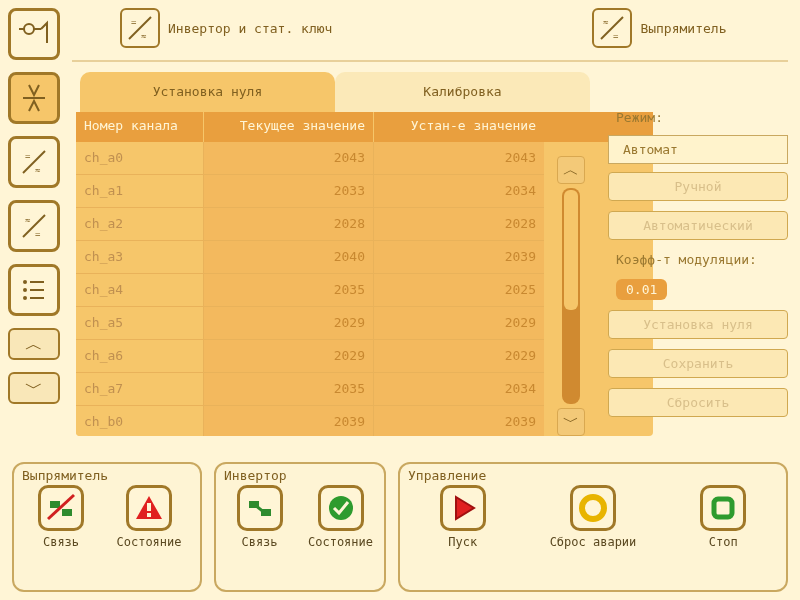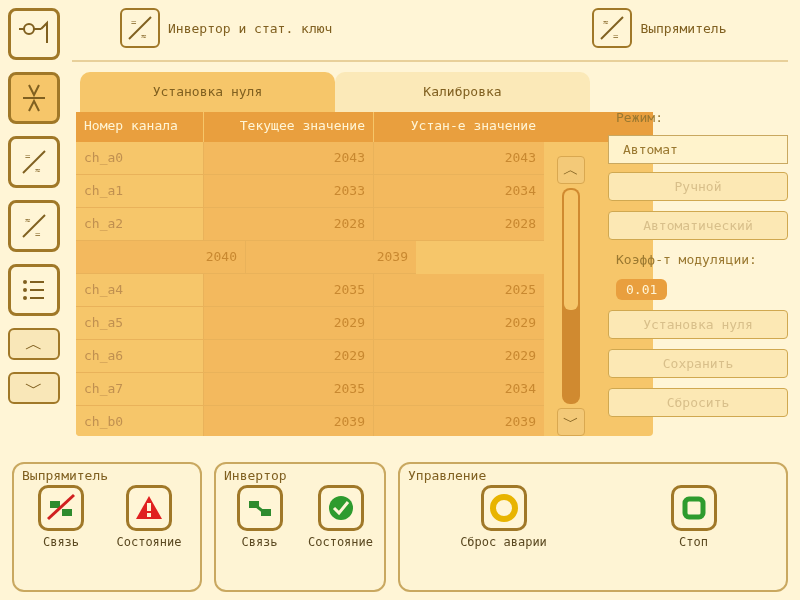--- a/index.html
+++ b/index.html
@@ -148,20 +148,21 @@
         <div class="c1">ch_a1</div>
         <div class="c2">2033</div>
         <div class="c3">2034</div>
       </div>
       <div class="trow">
         <div class="c1">ch_a2</div>
         <div class="c2">2028</div>
         <div class="c3">2028</div>
       </div>
       <div class="trow">
+        <div class="c1">ch_a3</div>
         <div class="c2">2040</div>
         <div class="c3">2039</div>
       </div>
       <div class="trow">
         <div class="c1">ch_a4</div>
         <div class="c2">2035</div>
         <div class="c3">2025</div>
       </div>
       <div class="trow">
         <div class="c1">ch_a5</div>
@@ -256,20 +257,28 @@
               <polyline points="8,15 13,20 22,9" fill="none" stroke="#fff5d6" stroke-width="3"></polyline>
             </svg>
           </div>
         <div class="cap">Состояние</div>
       </div>
     </div>
   </div>
   <div class="sgroup" style="flex:1">
     <div class="title">Управление</div>
     <div class="row" style="justify-content:space-around">
+      <div class="sbtn">
+        <div class="ic">
+            <svg width="30" height="30">
+              <polygon points="8,4 26,15 8,26" fill="#e02020" stroke="#a01010" stroke-width="2"></polygon>
+            </svg>
+          </div>
+        <div class="cap">Пуск</div>
+      </div>
       <div class="sbtn" style="width:100px">
         <div class="ic">
             <svg width="30" height="30">
               <circle cx="15" cy="15" r="11" fill="none" stroke="#e8b400" stroke-width="6"></circle>
             </svg>
           </div>
         <div class="cap">Сброс аварии</div>
       </div>
       <div class="sbtn">
         <div class="ic">

